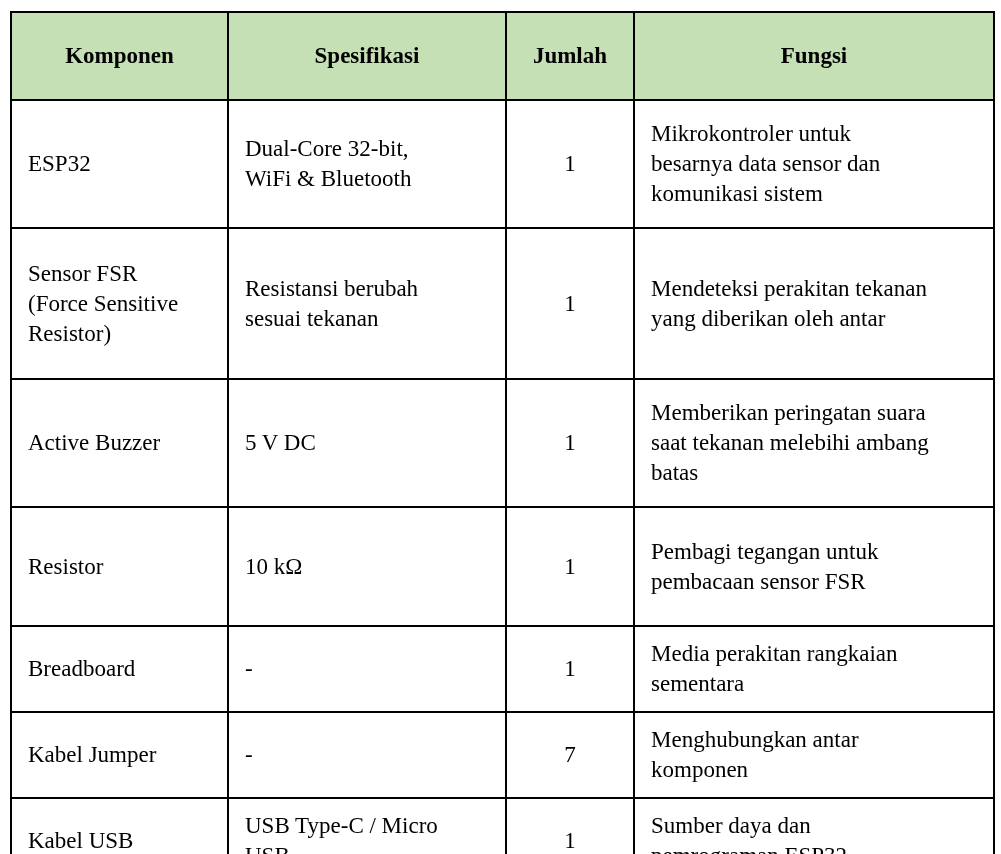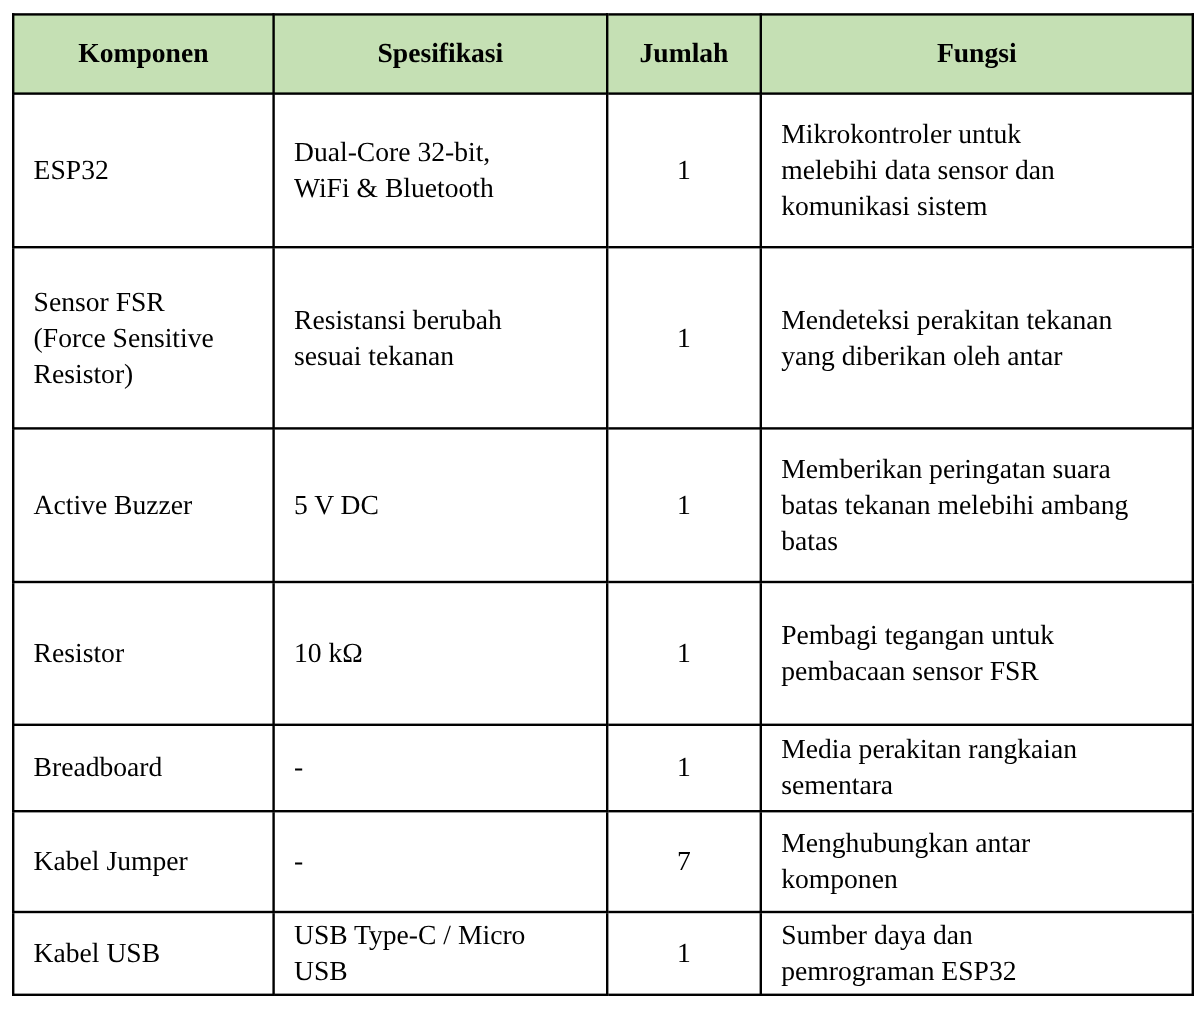--- a/index.html
+++ b/index.html
@@ -4,21 +4,21 @@
 <style>
   html, body { margin: 0; padding: 0; background: #ffffff; }
   body { width: 1001px; height: 854px; position: relative; overflow: hidden;
          font-family: "Liberation Serif", "DejaVu Serif", serif; color: #000; }
   table.spec {
     position: absolute; left: 10px; top: 11px;
     width: 983px; border-collapse: collapse; table-layout: fixed;
     font-size: 23px; line-height: 30px;
   }
   table.spec th, table.spec td {
-    border: 2.5px solid #000; padding: 1px 16px; vertical-align: middle;
+    border: 2.5px solid #000; padding: 12px 16px; vertical-align: middle;
   }
   table.spec thead th {
     background: #C5E0B4; font-weight: bold; text-align: center; height: 62px;
   }
   table.spec td.center { text-align: center; }
   td .line { display: block; }
 </style>
 </head>
 <body>
 
@@ -42,21 +42,21 @@
       <td>
           <span class="line">ESP32</span>
         </td>
       <td>
           <span class="line">Dual-Core 32-bit,</span>
           <span class="line">WiFi &amp; Bluetooth</span>
         </td>
       <td class="center">1</td>
       <td>
           <span class="line">Mikrokontroler untuk</span>
-          <span class="line">melebihi data sensor dan</span>
+          <span class="line">besarnya data sensor dan</span>
           <span class="line">komunikasi sistem</span>
         </td>
     </tr>
     <tr style="height:151px">
       <td>
           <span class="line">Sensor FSR</span>
           <span class="line">(Force Sensitive</span>
           <span class="line">Resistor)</span>
         </td>
       <td>
@@ -72,21 +72,21 @@
     <tr style="height:128px">
       <td>
           <span class="line">Active Buzzer</span>
         </td>
       <td>
           <span class="line">5 V DC</span>
         </td>
       <td class="center">1</td>
       <td>
           <span class="line">Memberikan peringatan suara</span>
-          <span class="line">batas tekanan melebihi ambang</span>
+          <span class="line">saat tekanan melebihi ambang</span>
           <span class="line">batas</span>
         </td>
     </tr>
     <tr style="height:119px">
       <td>
           <span class="line">Resistor</span>
         </td>
       <td>
           <span class="line">10 kΩ</span>
         </td>

